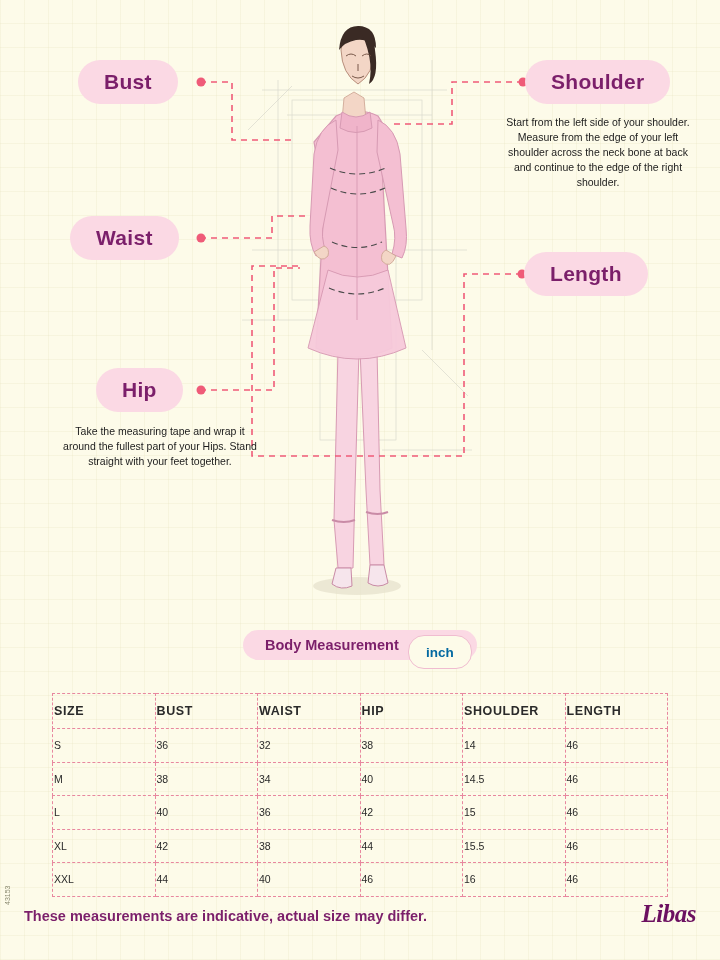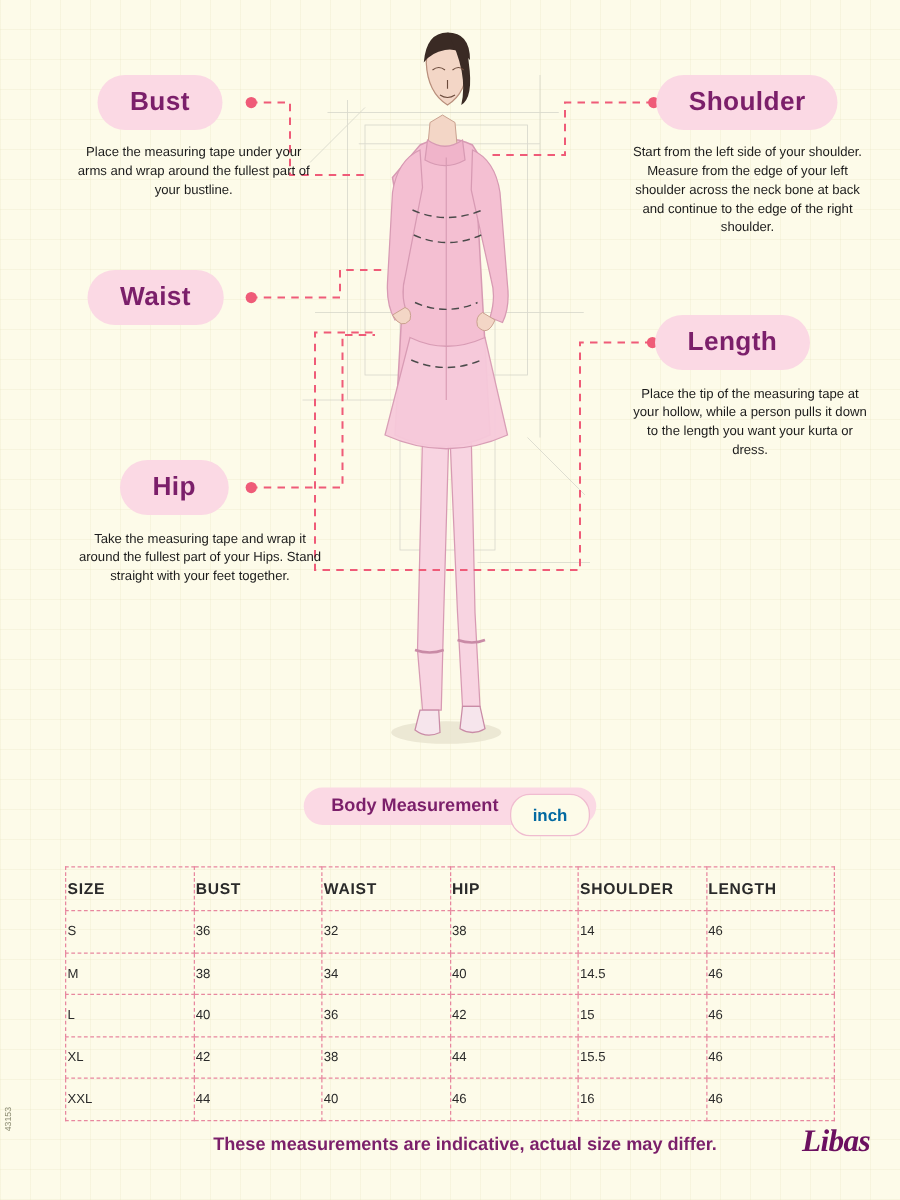--- a/index.html
+++ b/index.html
@@ -159,21 +159,20 @@
   table.size-table td {
     height: 30.5px;
     font-size: 10.5px;
   }
 
   .footnote {
     position: absolute;
     left: 0;
     right: 0;
     top: 908px;
-    text-align: center;
     color: #7b1f6a;
     font-size: 14.5px;
     font-weight: bold;
     margin-left: 24px;
   }
   .brand {
     position: absolute;
     right: 24px;
     top: 900px;
     color: #6c1060;
@@ -277,35 +276,33 @@
       <circle cx="523" cy="82" r="4.5"></circle>
       <circle cx="201" cy="238" r="4.5"></circle>
       <circle cx="522" cy="274" r="4.5"></circle>
       <circle cx="201" cy="390" r="4.5"></circle>
     </g>
   </svg>
 
   <div class="pill left-tail" style="left:78px; top:60px;">
     <span>Bust</span>
   </div>
-  <div class="desc" style="left:62px; top:115px;">Place the measuring tape under your arms and wrap around the fullest part of your bustline.</div>
 
   <div class="pill right-tail" style="left:525px; top:60px;">
     <span>Shoulder</span>
   </div>
   <div class="desc" style="left:500px; top:115px; width:196px;">Start from the left side of your shoulder. Measure from the edge of your left shoulder across the neck bone at back and continue to the edge of the right shoulder.</div>
 
   <div class="pill left-tail" style="left:70px; top:216px;">
     <span>Waist</span>
   </div>
 
   <div class="pill right-tail" style="left:524px; top:252px;">
     <span>Length</span>
   </div>
-  <div class="desc" style="left:502px; top:308px; width:196px;">Place the tip of the measuring tape at your hollow, while a person pulls it down to the length you want your kurta or dress.</div>
 
   <div class="pill left-tail" style="left:96px; top:368px;">
     <span>Hip</span>
   </div>
   <div class="desc" style="left:62px; top:424px; width:196px;">Take the measuring tape and wrap it around the fullest part of your Hips. Stand straight with your feet together.</div>
 
   <div class="bm-bar">
     <div class="bm-label">Body Measurement</div>
     <div class="unit-chip">inch</div>
   </div>

